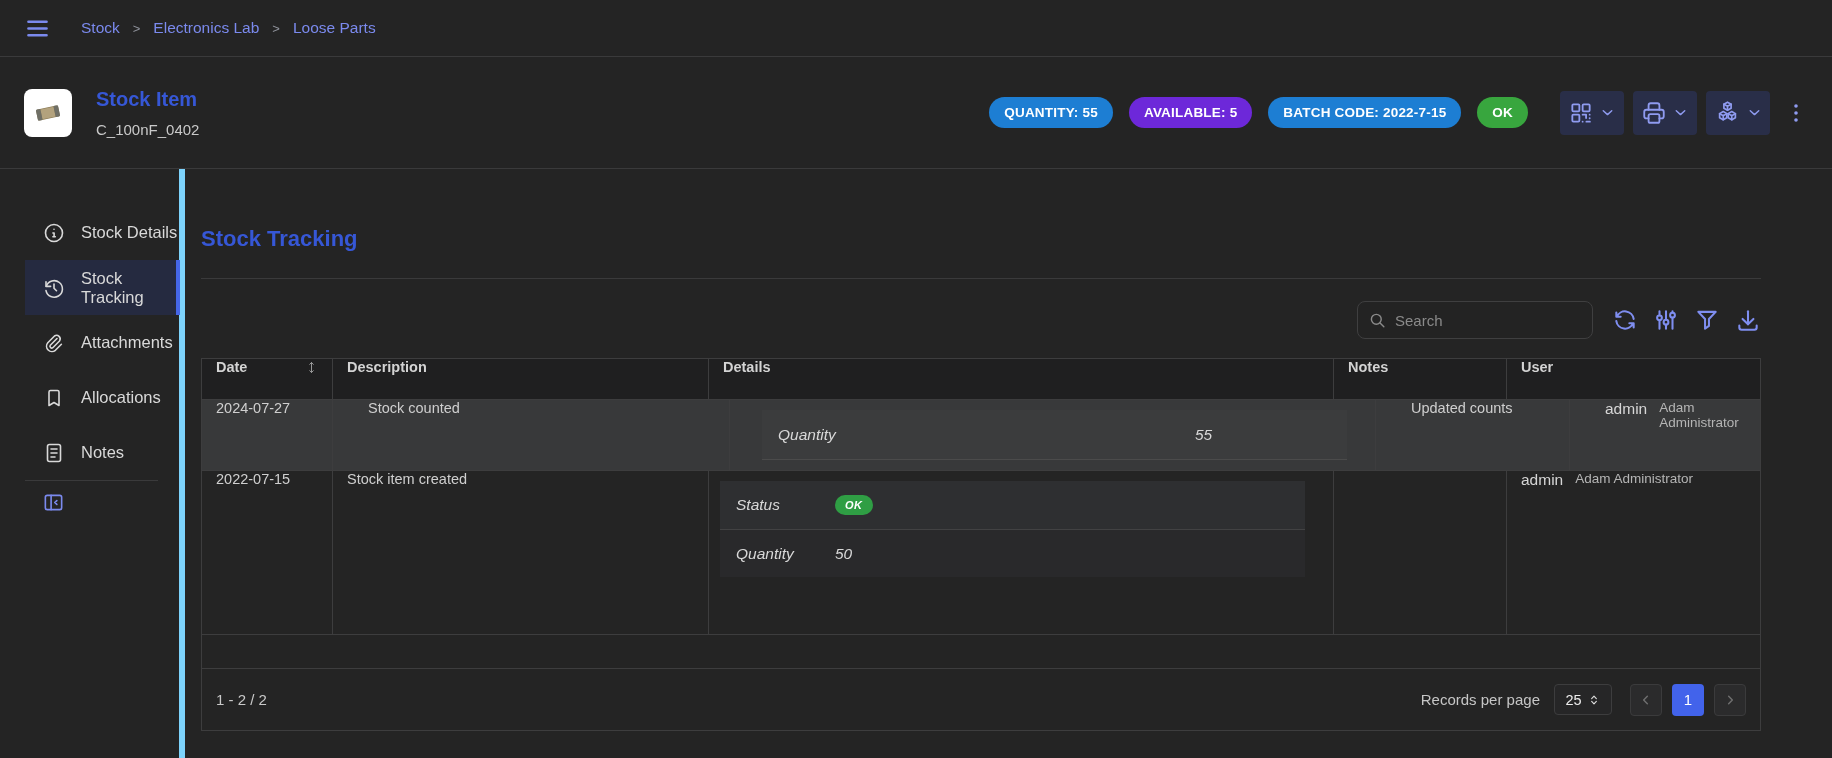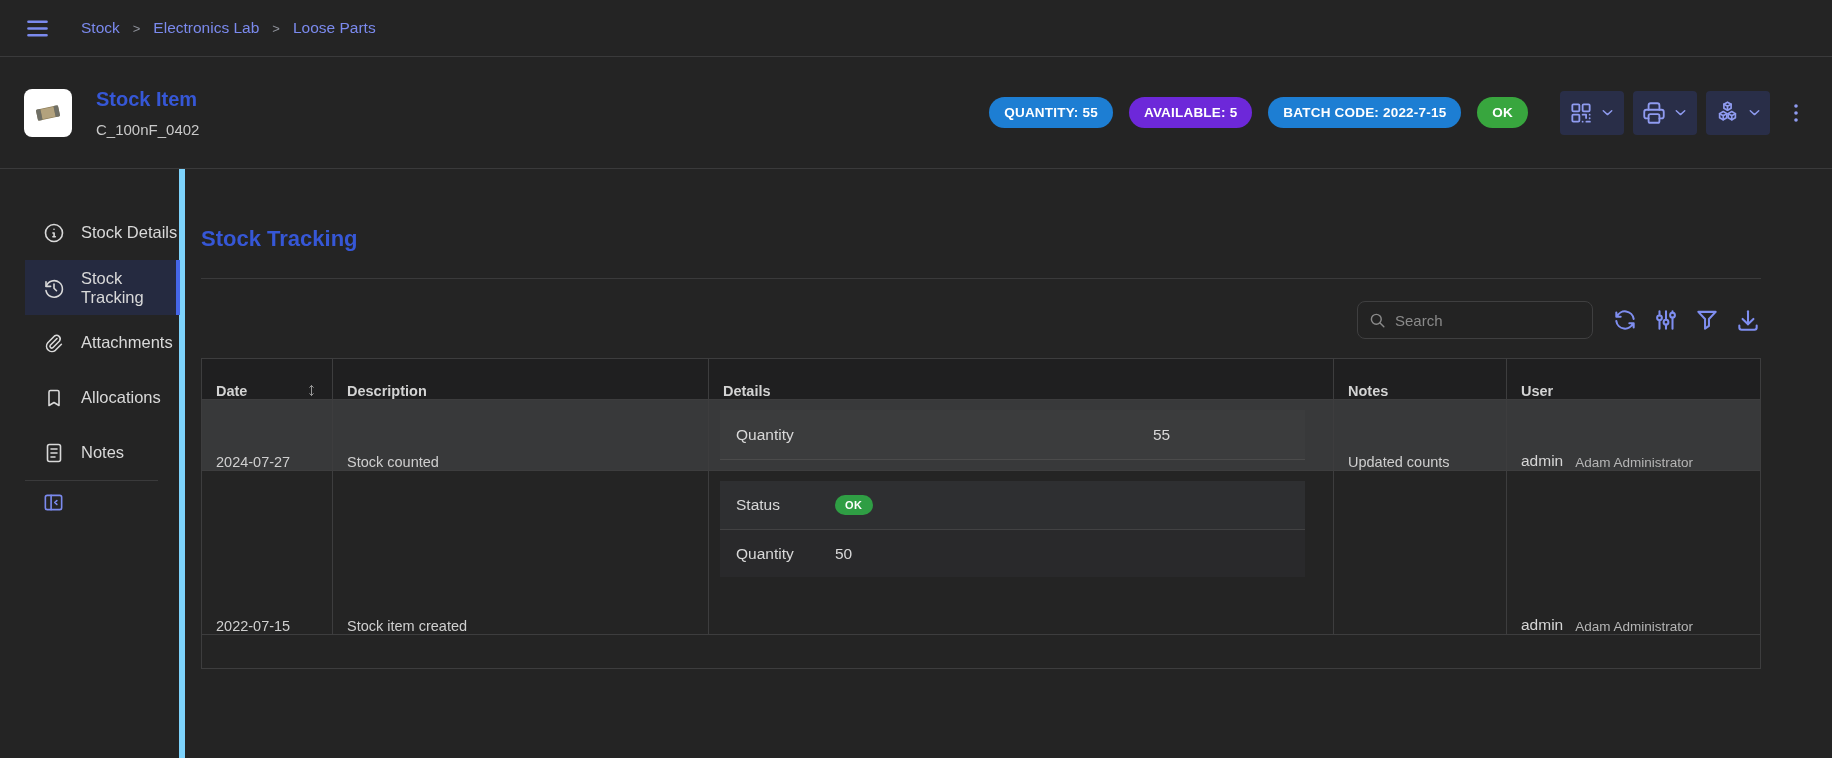--- a/index.html
+++ b/index.html
@@ -49,28 +49,28 @@
   .toolbar { width:1560px; margin-top:22px; display:flex; justify-content:flex-end; align-items:center; gap:15px; }
   .search-box { width:236px; height:38px; background:#232323; border:1px solid #3f3f40; border-radius:8px; display:flex; align-items:center; padding:0 10px; gap:8px; margin-right:4px; }
   .search-box svg { color:#8a8a8a; flex:none; }
   .search-input { background:transparent; border:none; outline:none; color:#cccccc; font-size:15px; width:200px; font-family:inherit; }
   .search-input::placeholder { color:#8a8a8a; }
   .tool-icon { width:26px; height:26px; color:#7f8ef0; cursor:pointer; }
 
   
   .table-outer { width:1560px; margin-top:19px; border:1px solid #3d3d3e; }
   .trow { display:grid; grid-template-columns:131px 376px 625px 173px 1fr; }
-  .cell { border-right:1px solid #3d3d3e; display:flex; align-items:flex-end; padding-left:14px; font-size:14.5px; color:#cfcfcf; position:relative; overflow:hidden; }
+  .cell { border-right:1px solid #3d3d3e; display:flex; align-items:flex-start; padding-left:14px; font-size:14.5px; color:#cfcfcf; position:relative; overflow:hidden; }
   .cell:last-child { border-right:none; }
   .thead { height:41px; background:#1f1f20; border-bottom:1px solid #3d3d3e; }
   .thead .cell { font-weight:bold; color:#d3d3d3; }
   .sort-ic { position:absolute; right:12px; color:#9a9a9a; }
-  .row1 { height:71px; background:#38393a; border-bottom:1px solid #3d3d3e; }
+  .row1 { height:71px; background:#38393a; border-bottom:1px solid #3d3d3e;gap:21px; }
   .row2 { height:164px; border-bottom:1px solid #3d3d3e; }
-  .details-cell { padding-left:0; align-items:flex-start; }
+  .details-cell { padding-left:0; align-items:flex-start;font-style:italic; }
 
   .subrow-r1 { margin:10px 0 0 11px; width:585px; height:50px; border-bottom:1px solid #4b4b4b; background:rgba(255,255,255,.02); display:flex; align-items:center; position:relative; }
   .sub-label { padding-left:16px; font-size:15.5px; color:#d8d8d8; }
   .value-55 { position:absolute; left:433px; font-size:15.5px; color:#d8d8d8; }
 
   .subtable { margin:10px 0 0 11px; width:585px; }
   .srow { height:48px; display:grid; grid-template-columns:115px 1fr; align-items:center; }
   .srow + .srow { border-top:1px solid #424243; }
   .s-odd  { background:#2e2f31; }
   .s-even { background:#29292b; }
@@ -437,15 +437,40 @@
             <span></span>
           </div>
         <div class="cell">
           <span class="user-name">admin</span>
           <span class="user-full">Adam Administrator</span>
         </div>
       </div>
 
       <div class="table-spacer"></div>
 
+      <div class="table-footer">
+        <span>1 - 2 / 2</span>
+        <div class="footer-right">
+          <span class="rpp-label">Records per page</span>
+          <div class="page-size-select">
+            <span>25</span>
+            <svg class="ic" width="14" height="14">
+                <use href="#i-selector"></use>
+              </svg>
+          </div>
+          <div class="pag">
+            <div class="pag-btn pag-disabled">
+              <svg class="ic" width="16" height="16">
+                  <use href="#i-chevleft"></use>
+                </svg>
+            </div>
+            <div class="pag-btn pag-active" style="background-color: rgb(66, 99, 235);">1</div>
+            <div class="pag-btn pag-disabled">
+              <svg class="ic" width="16" height="16">
+                  <use href="#i-chevright"></use>
+                </svg>
+            </div>
+          </div>
+        </div>
+      </div>
     </div>
   </main>
 </div>
 
 </body></html>

